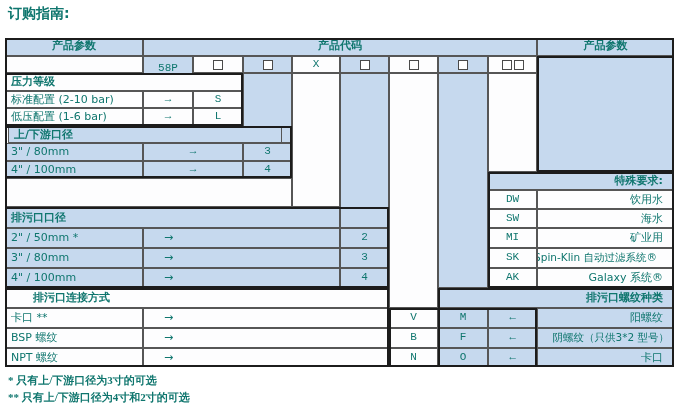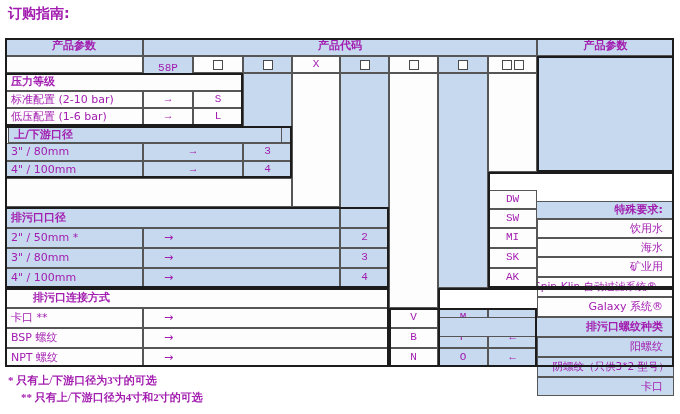--- a/index.html
+++ b/index.html
@@ -1,32 +1,32 @@
 <!DOCTYPE html>
 <html><head>
 <meta charset="utf-8">
 <style>
   html,body{margin:0;padding:0;background:#fff;}
   #canvas{
     position:relative;width:680px;height:414px;background:#ffffff;
-    font-family:"DejaVu Sans","Liberation Sans",sans-serif;color:#a21caf;
+    font-family:"DejaVu Sans","Liberation Sans",sans-serif;color:#0f766e;
     overflow:hidden;
   }
   .title{position:absolute;left:8px;top:5px;font-size:14px;font-weight:bold;}
   .cell{
     position:absolute;box-sizing:border-box;border:1px solid #565656;
     font-size:11px;line-height:1.05;display:flex;align-items:center;
     overflow:hidden;white-space:nowrap;
   }
   .blue{background:#c6d9ee;}
   .white{background:#fdfdfe;}
   .bold{font-weight:bold;}
   .cen{justify-content:center;font-family:Liberation Mono, monospace;}
   .left{justify-content:flex-start;padding-left:5px;}
-  .right{justify-content:flex-end;padding-right:10px;margin-top:29px;}
+  .right{justify-content:flex-end;padding-right:10px;}
   .thick{
     position:absolute;box-sizing:border-box;border:2px solid #1c1c1c;
     background:transparent;pointer-events:none;
   }
   .sq{
     display:inline-block;width:8px;height:8px;background:#fff;
     border:1px solid #4a4a4a;vertical-align:middle;margin:0 1px;
   }
   .fnote{position:absolute;left:8px;font-size:11px;font-weight:bold;font-family:Liberation Serif, serif;}
 </style>
@@ -142,15 +142,15 @@
   <div class="thick" style="left:5px;top:73px;width:238px;height:53px;"></div>
   <div class="thick" style="left:5px;top:126px;width:287px;height:52px;"></div>
   <div class="thick" style="left:5px;top:207px;width:384px;height:81px;"></div>
   <div class="thick" style="left:5px;top:288px;width:384px;height:79px;"></div>
   <div class="thick" style="left:537px;top:56px;width:137px;height:116px;"></div>
   <div class="thick" style="left:488px;top:172px;width:186px;height:116px;"></div>
   <div class="thick" style="left:438px;top:288px;width:236px;height:79px;"></div>
   <div class="thick" style="left:389px;top:308px;width:148px;height:59px;"></div>
 
   <div class="fnote" style="top:373px;">*  只有上/下游口径为3寸的可选</div>
-  <div class="fnote" style="top:390px;margin-left:13px;">** 只有上/下游口径为4寸和2寸的可选</div>
+  <div class="fnote" style="top:390px;">** 只有上/下游口径为4寸和2寸的可选</div>
 
 </div>
 
 </body></html>

